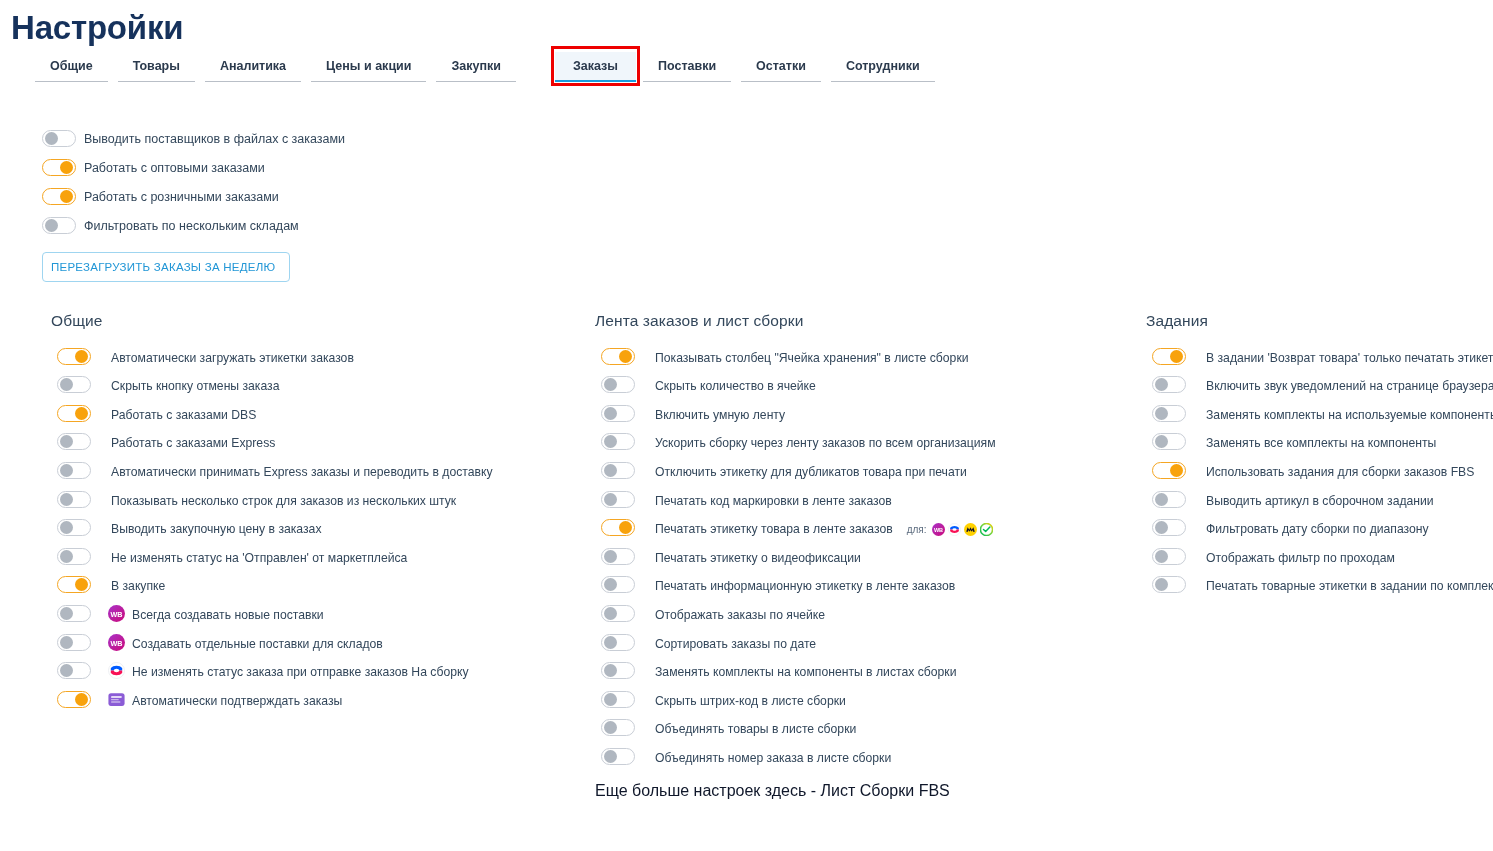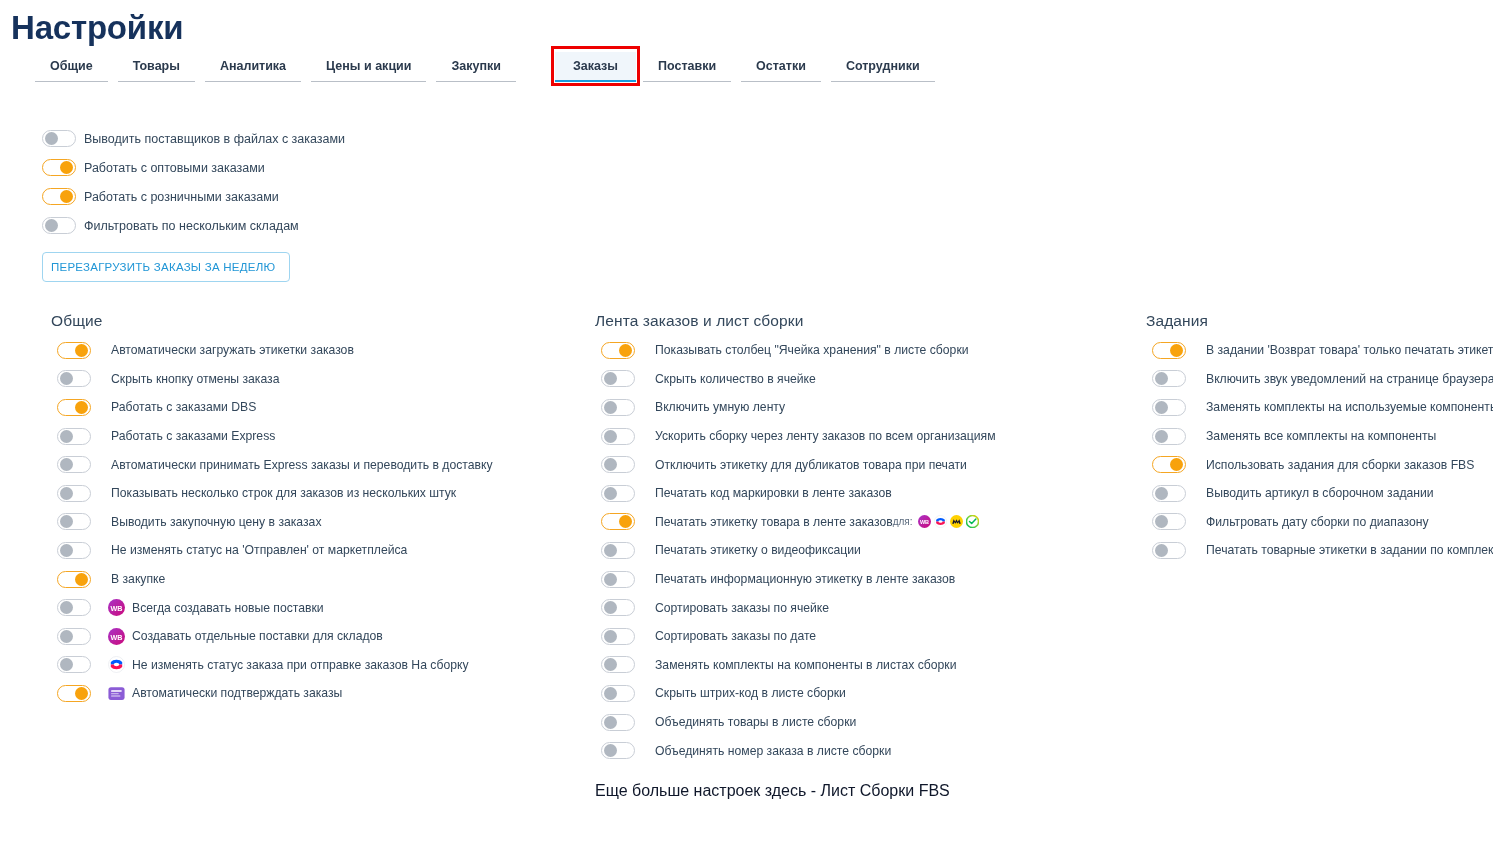--- a/index.html
+++ b/index.html
@@ -143,21 +143,21 @@
   .col-head {
     font-size: 15.5px;
     color: #33475b;
     font-weight: normal;
     margin: 0 0 6px 0;
     letter-spacing: 0.1px;
   }
 
   .opt-row {
     display: flex;
-    align-items: center;
+    align-items: flex-end;
     height: 28.6px;
   }
   .opt-row .toggle { margin-left: 6px; }
   .opt-row .lbl {
     margin-left: 20px;
     font-size: 12.2px;
     color: #33475b;
     white-space: nowrap;
   }
   .opt-row .mk + .lbl { margin-left: 7px; }
@@ -169,20 +169,21 @@
     height: 17px;
     flex: 0 0 auto;
     display: inline-block;
     position: relative;
   }
   .mk svg { display: block; }
 
   .for-group {
     display: flex;
     align-items: center;
+    margin-left: 14px;
     gap: 3px;
   }
   .for-group .for-lbl {
     font-size: 10px;
     color: #5a6a7d;
     margin-right: 2px;
   }
   .mk-sm { width: 13px; height: 13px; flex: 0 0 auto; display:inline-block; }
   .mk-sm svg { display:block; }
 
@@ -463,21 +464,21 @@
         <div class="opt-row">
           <span class="toggle">
             <span class="knob"></span>
           </span>
           <span class="lbl">Печатать информационную этикетку в ленте заказов</span>
         </div>
         <div class="opt-row">
           <span class="toggle">
             <span class="knob"></span>
           </span>
-          <span class="lbl">Сортировать заказы по ячейке</span>
+          <span class="lbl">Отображать заказы по ячейке</span>
         </div>
         <div class="opt-row">
           <span class="toggle">
             <span class="knob"></span>
           </span>
           <span class="lbl">Сортировать заказы по дате</span>
         </div>
         <div class="opt-row">
           <span class="toggle">
             <span class="knob"></span>
@@ -547,17 +548,23 @@
         <div class="opt-row">
           <span class="toggle">
             <span class="knob"></span>
           </span>
           <span class="lbl">Фильтровать дату сборки по диапазону</span>
         </div>
         <div class="opt-row">
           <span class="toggle">
             <span class="knob"></span>
           </span>
+          <span class="lbl">Отображать фильтр по проходам</span>
+        </div>
+        <div class="opt-row">
+          <span class="toggle">
+            <span class="knob"></span>
+          </span>
           <span class="lbl">Печатать товарные этикетки в задании по комплектации</span>
         </div>
       </div>
   </div>
 </div>
 
 </body></html>

